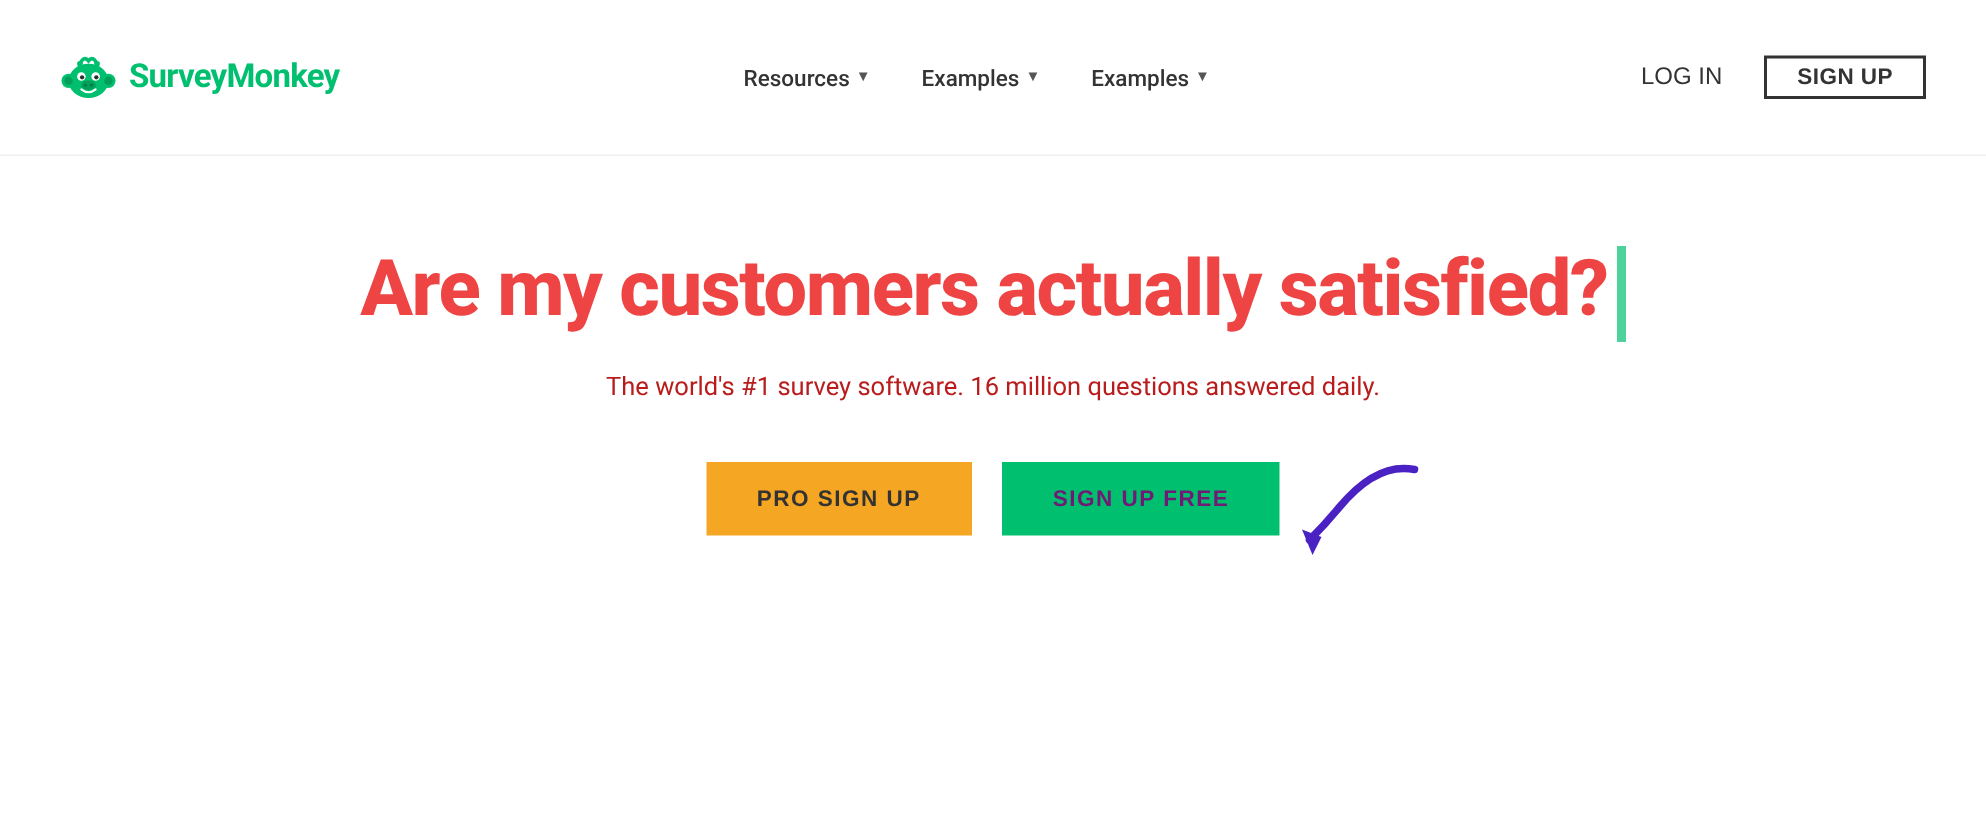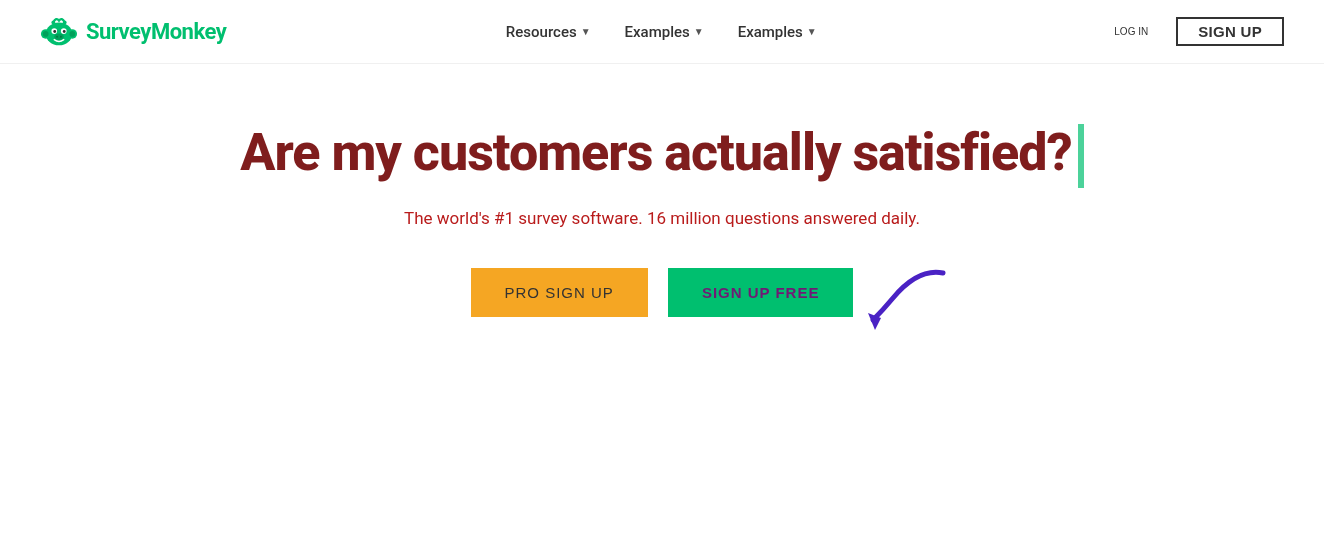--- a/index.html
+++ b/index.html
@@ -15,21 +15,21 @@
       height: 543px;
       overflow: hidden;
     }
 
     
     header {
       display: flex;
       align-items: center;
       justify-content: space-between;
       padding: 0 40px;
-      height: 64px;
+      height: 104px;
       border-bottom: 1px solid #f0f0f0;
     }
 
     .logo-area {
       display: flex;
       align-items: center;
       gap: 8px;
       cursor: pointer;
     }
 
@@ -70,21 +70,21 @@
     }
 
     .nav-right {
       display: flex;
       align-items: center;
       gap: 10px;
     }
 
     .btn-login {
       padding: 8px 18px;
-      font-size: 10px;
+      font-size: 16px;
       font-weight: 500;
       color: #333;
       background: transparent;
       border: none;
       cursor: pointer;
     }
 
     .btn-signup-header {
       padding: 4px 20px;
       font-size: 15px;
@@ -110,21 +110,21 @@
     .hero-headline-wrap {
       display: flex;
       align-items: flex-start;
       gap: 0;
       margin-bottom: 20px;
     }
 
     .hero-headline {
       font-size: 52px;
       font-weight: 800;
-      color: #7f1d1d;
+      color: #ef4444;
       line-height: 1.1;
       letter-spacing: -1px;
     }
 
     .headline-bar {
       width: 6px;
       height: 64px;
       background: #00bf6f;
       margin-left: 6px;
       align-self: center;
@@ -143,21 +143,21 @@
       align-items: center;
       gap: 20px;
       position: relative;
     }
 
     .btn-pro-signup {
       padding: 16px 34px;
       background: #f5a623;
       color: #333;
       font-size: 15px;
-      font-weight: 400;
+      font-weight: 700;
       border: none;
       cursor: pointer;
       letter-spacing: 1px;
       text-transform: uppercase;
     }
 
     .btn-signup-free {
       padding: 16px 34px;
       background: #00bf6f;
       color: #701a75;

